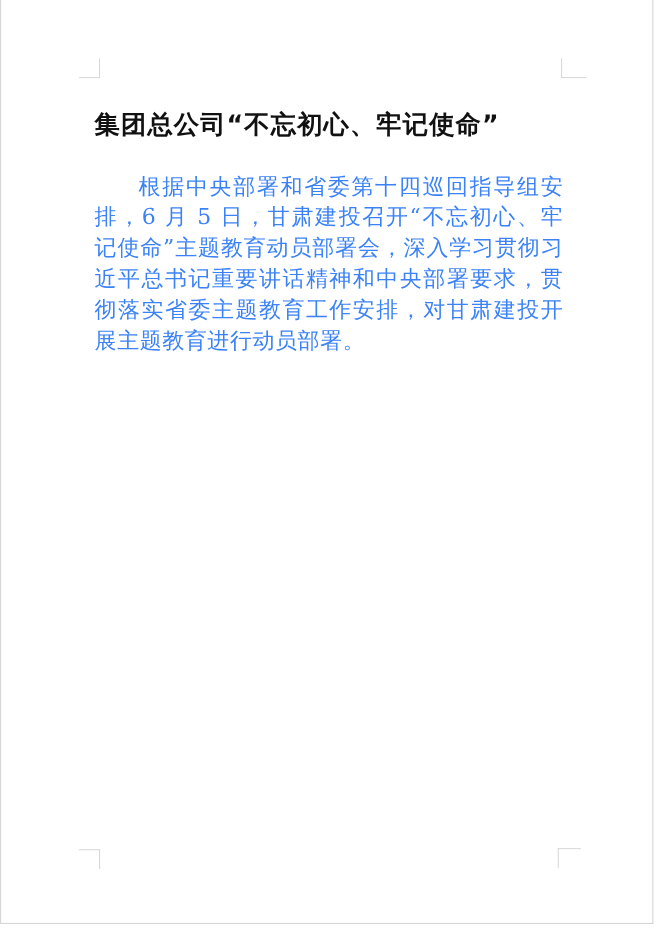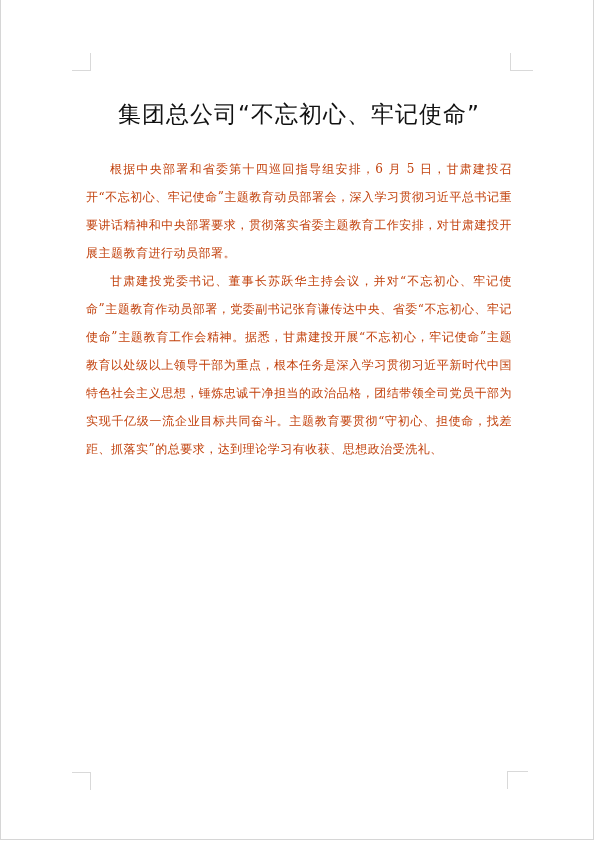--- a/index.html
+++ b/index.html
@@ -37,53 +37,52 @@
 
   .content {
     position: absolute;
     left: 86px;
     top: 97px;
     width: 426px;
   }
   .doc-title {
     margin: 0 0 24px 0;
     font-family: "DejaVu Sans", sans-serif;
-    font-weight: 400;
+    font-weight: 700;
     font-size: 23px;
     line-height: 34px;
     letter-spacing: 1px;
-    text-align: center;
+    text-align: left;
     color: #111111;
   }
   .doc-title span { display: block; }
   .body-para {
     margin: 0;
     font-family: "DejaVu Serif", serif;
-    font-size: 12px;
+    font-size: 20px;
     line-height: 28px;
     letter-spacing: 0.5px;
     text-align: justify;
     text-justify: inter-character;
     text-indent: 2em;
-    color: #c2410c;
+    color: #3b82f6;
   }
 </style>
 </head>
 <body>
 
 <div class="page">
   <div class="edge-left"></div>
   <div class="edge-right"></div>
   <div class="edge-bottom"></div>
 
   <div class="mark tl"></div>
   <div class="mark tr"></div>
   <div class="mark bl"></div>
   <div class="mark br"></div>
 
   <div class="content">
     <h1 class="doc-title">
       <span>集团总公司“不忘初心、牢记使命”</span>
     </h1>
     <p class="body-para">根据中央部署和省委第十四巡回指导组安排，6 月 5 日，甘肃建投召开“不忘初心、牢记使命”主题教育动员部署会，深入学习贯彻习近平总书记重要讲话精神和中央部署要求，贯彻落实省委主题教育工作安排，对甘肃建投开展主题教育进行动员部署。</p>
-    <p class="body-para">甘肃建投党委书记、董事长苏跃华主持会议，并对“不忘初心、牢记使命”主题教育作动员部署，党委副书记张育谦传达中央、省委“不忘初心、牢记使命”主题教育工作会精神。据悉，甘肃建投开展“不忘初心，牢记使命”主题教育以处级以上领导干部为重点，根本任务是深入学习贯彻习近平新时代中国特色社会主义思想，锤炼忠诚干净担当的政治品格，团结带领全司党员干部为实现千亿级一流企业目标共同奋斗。主题教育要贯彻“守初心、担使命，找差距、抓落实”的总要求，达到理论学习有收获、思想政治受洗礼、</p>
   </div>
 </div>
 
 </body></html>

